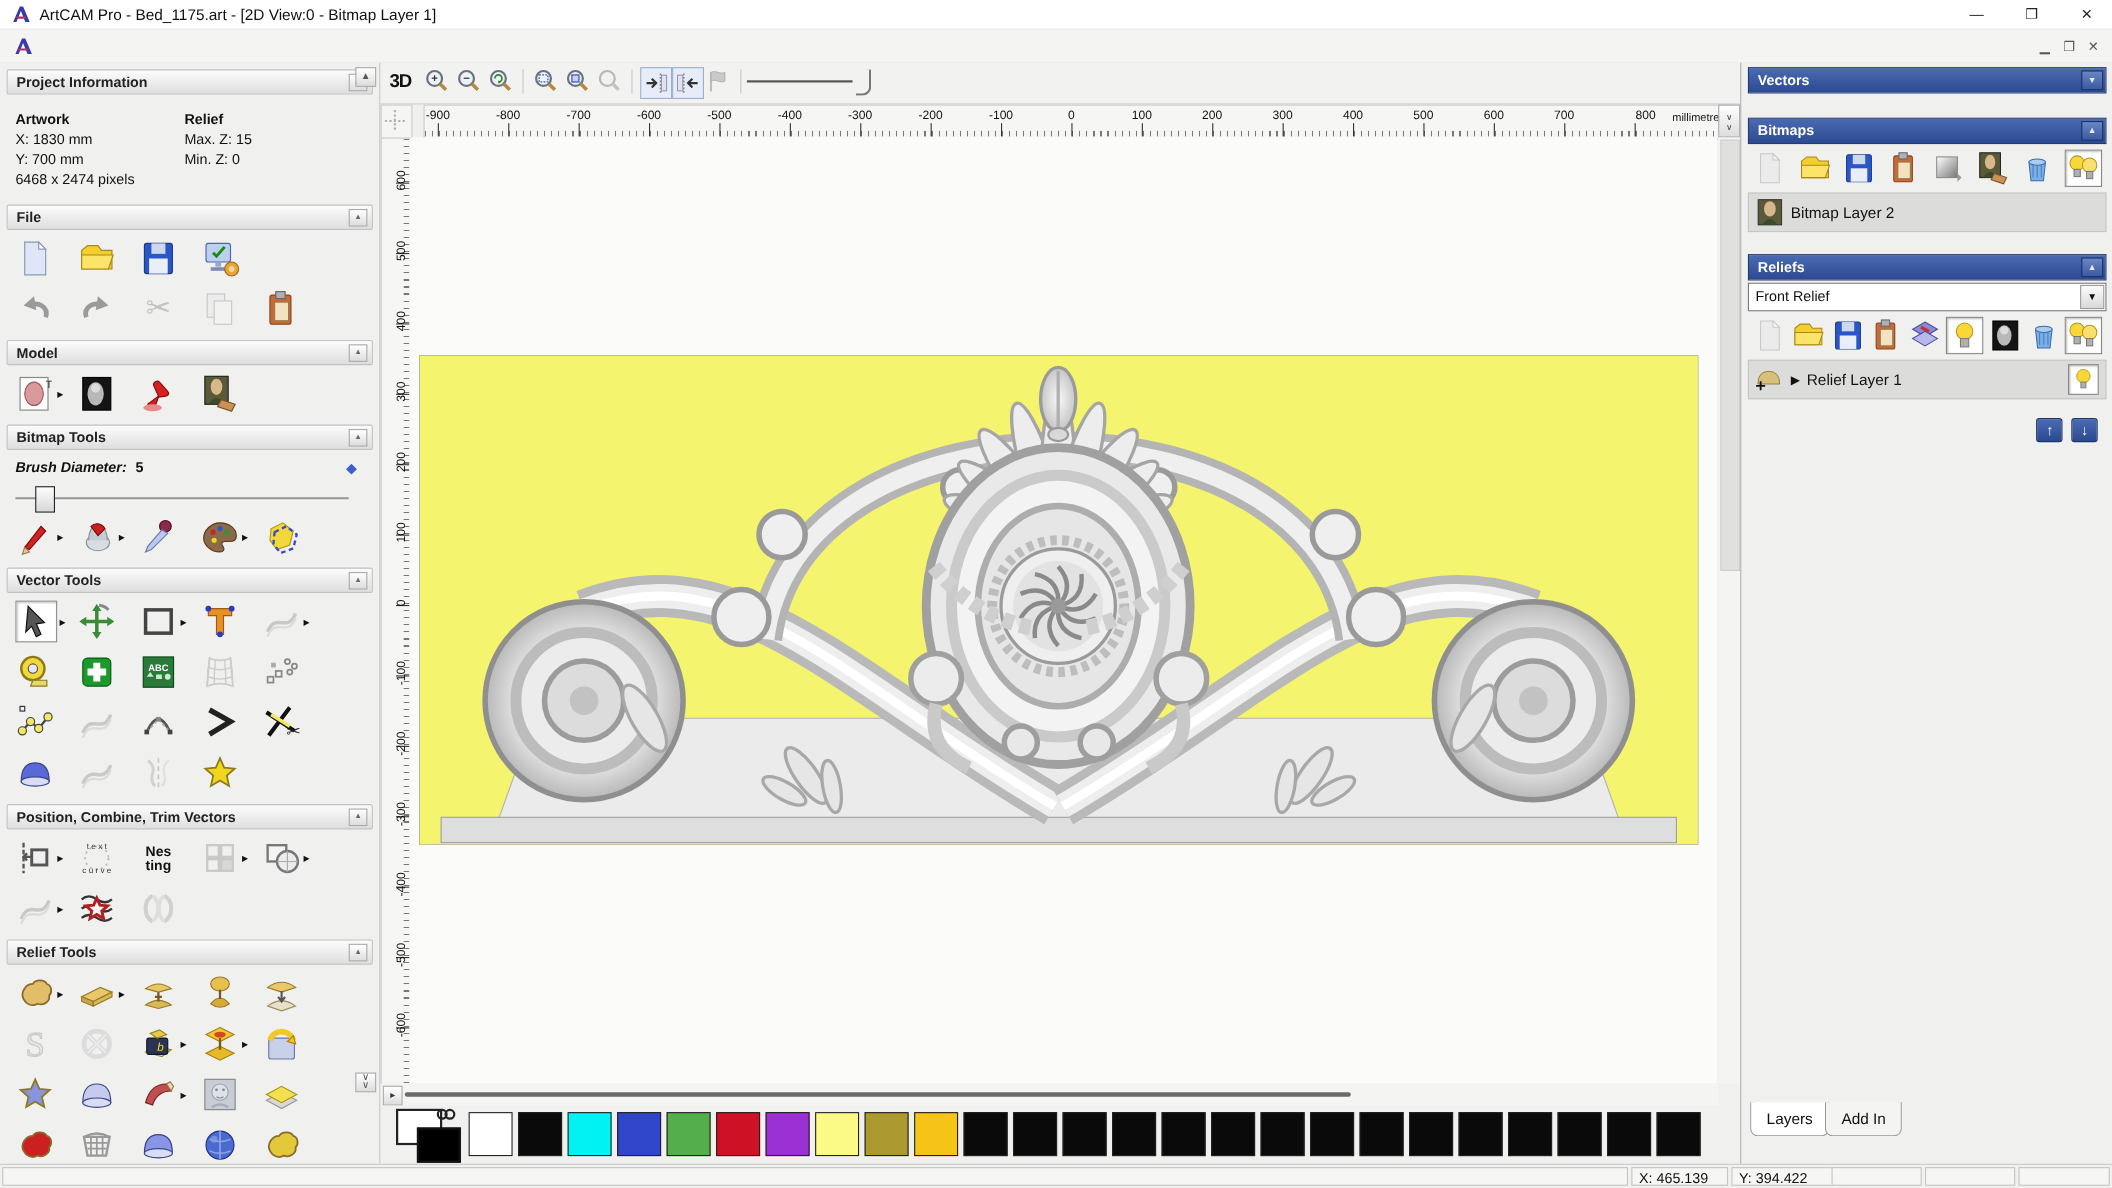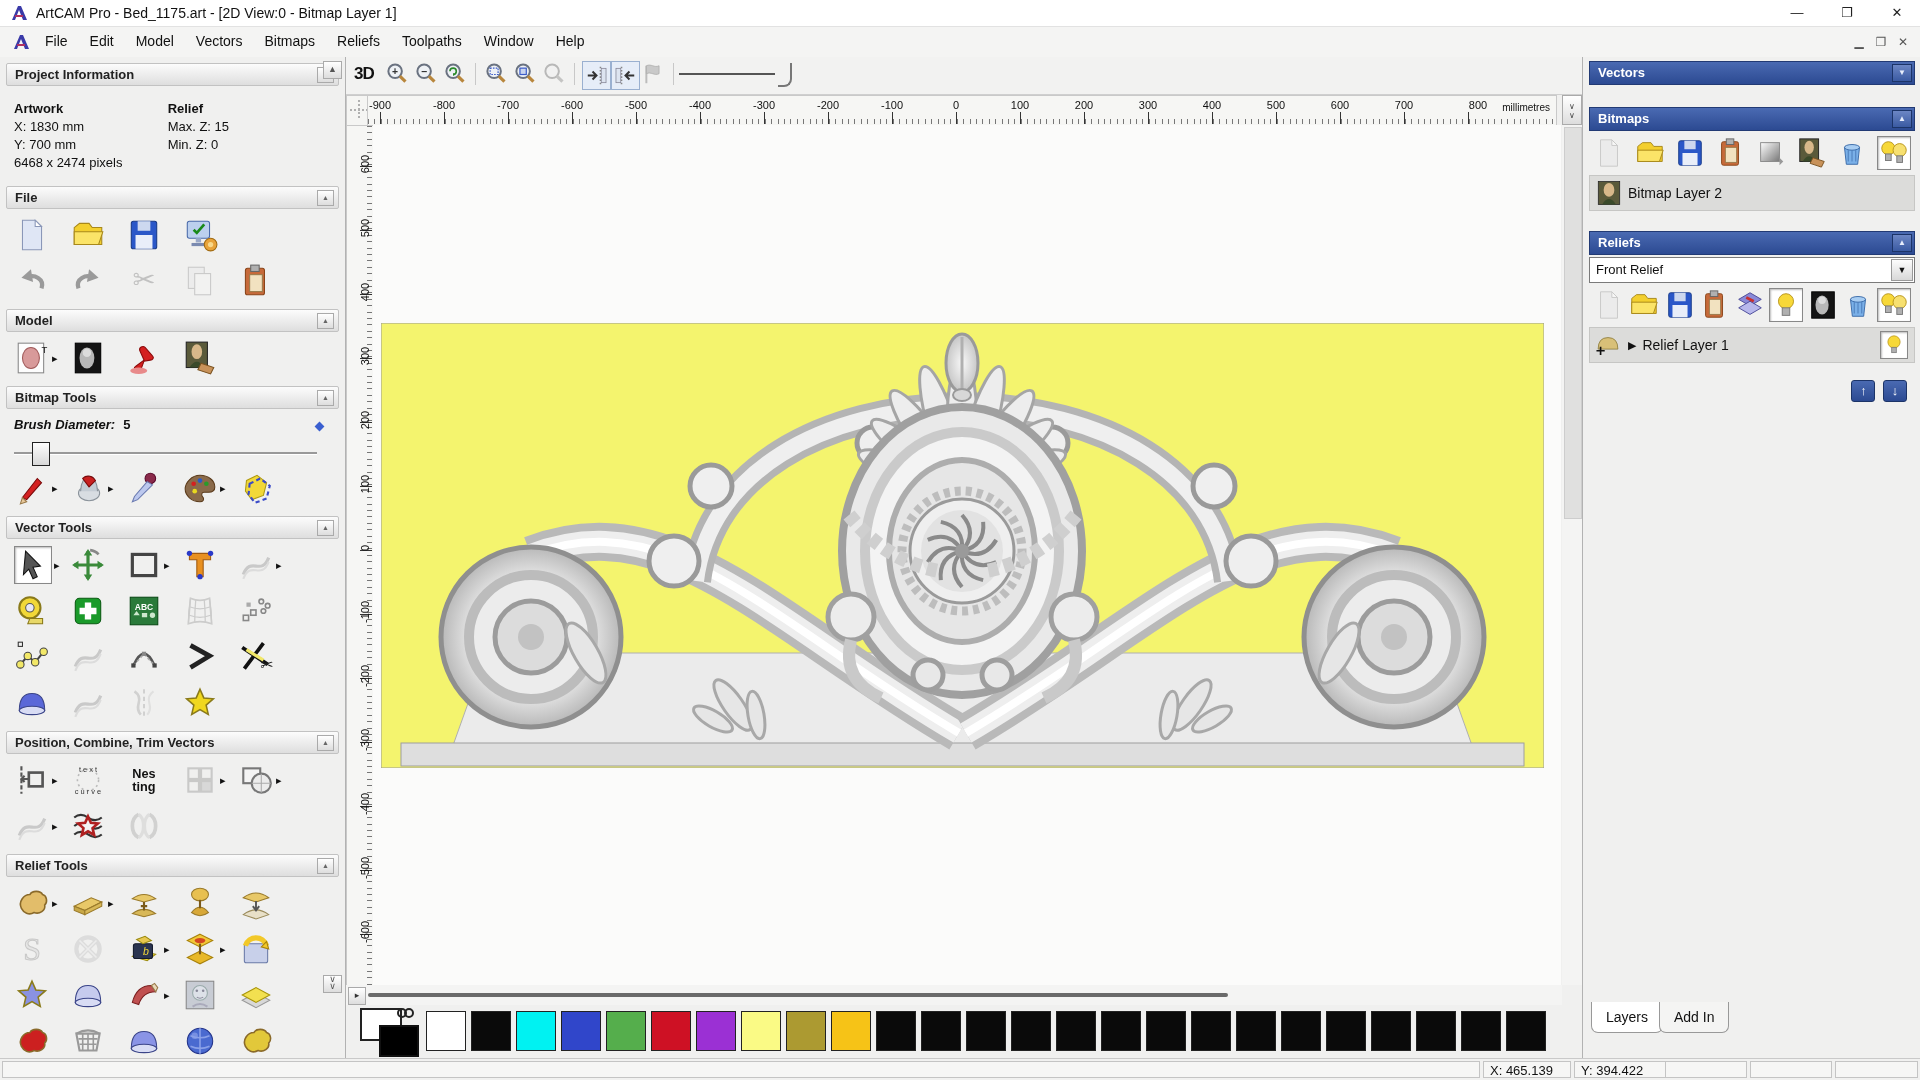--- a/index.html
+++ b/index.html
@@ -53,21 +53,21 @@
   .tbitem svg{width:27px;height:27px;}
   .tbitem.press{border:1px solid #9ab0d0;background:#e6edf8;}
   .tbitem.gray{filter:grayscale(1) opacity(.45);}
   .tbsep{position:absolute;top:6px;width:1px;height:22px;background:#c8c8c8;}
   #tb3d{position:absolute;left:8px;top:7px;font-weight:bold;font-size:17px;letter-spacing:-1px;}
   #linew{position:absolute;left:333px;top:16px;width:96px;height:2px;background:#555;}
   #linewj{position:absolute;left:432px;top:6px;width:12px;height:22px;border-right:2px solid #777;border-bottom:2px solid #777;border-radius:0 0 8px 0;}
   
   #corner{position:absolute;left:0;top:38px;width:27px;height:30px;background:#f5f5f3;border:1px solid #c9c9c9;}
   #corner svg{width:25px;height:28px;}
-  #hruler{position:absolute;left:21px;top:38px;width:1188px;height:30px;background:#f6f6f4;border:1px solid #c9c9c9;overflow:hidden;}
+  #hruler{position:absolute;left:39px;top:38px;width:1188px;height:30px;background:#f6f6f4;border:1px solid #c9c9c9;overflow:hidden;}
   #hruler .minor{position:absolute;left:0;bottom:2px;width:100%;height:5px;
      background:repeating-linear-gradient(90deg,#777 0 1px,transparent 1px 6.4px);}
   .htick{position:absolute;bottom:2px;width:1px;height:12px;background:#333;}
   .hlab{position:absolute;top:3px;font-size:11px;color:#111;transform:translateX(-50%);}
   #hunit{position:absolute;right:6px;top:6px;font-size:10px;color:#111;}
   #hrulbtn{position:absolute;left:1216px;top:38px;width:20px;height:30px;background:linear-gradient(#fff,#ddd);
      border:1px solid #aaa;font-size:8px;line-height:9px;text-align:center;color:#444;padding-top:6px;box-sizing:border-box;}
   #vruler{position:absolute;left:0;top:68px;width:27px;height:860px;background:#f6f6f4;border:1px solid #c9c9c9;overflow:hidden;}
   #vruler .minor{position:absolute;top:0;right:2px;height:100%;width:5px;
      background:repeating-linear-gradient(#777 0 1px,transparent 1px 6.4px);}
@@ -125,21 +125,20 @@
     <div class="winbtn" id="btn-min" style="left:1774px;">—</div>
     <div class="winbtn" id="btn-max" style="left:1824px;">❐</div>
     <div class="winbtn" id="btn-close" style="left:1874px;">✕</div>
   </div>
 
   <div id="menubar" class="abs">
     <svg class="appicon" viewBox="0 0 18 18">
       <path d="M2 16 L8 2 L11 2 L17 16 L13 16 L9 6 L5 16 Z" fill="#3a3aa8"></path>
       <path d="M5 11 h8 v2 h-8 z" fill="#b03060"></path>
     </svg>
-    <span id="menuitems"><span class="menuitem">File</span><span class="menuitem">Edit</span><span class="menuitem">Model</span><span class="menuitem">Vectors</span><span class="menuitem">Bitmaps</span><span class="menuitem">Reliefs</span><span class="menuitem">Toolpaths</span><span class="menuitem">Window</span><span class="menuitem">Help</span></span>
     <div class="mdibtn" style="left:1848px;">▁</div>
     <div class="mdibtn" style="left:1870px;">❐</div>
     <div class="mdibtn" style="left:1892px;">✕</div>
   </div>
 
   <div id="leftpanel" class="abs">
     <div class="panelscroll" style="top:4px;">▲</div>
     <div class="panelscroll" style="top:918px;line-height:7px;">∨<br>∨</div>
 
     <div class="sechead">

